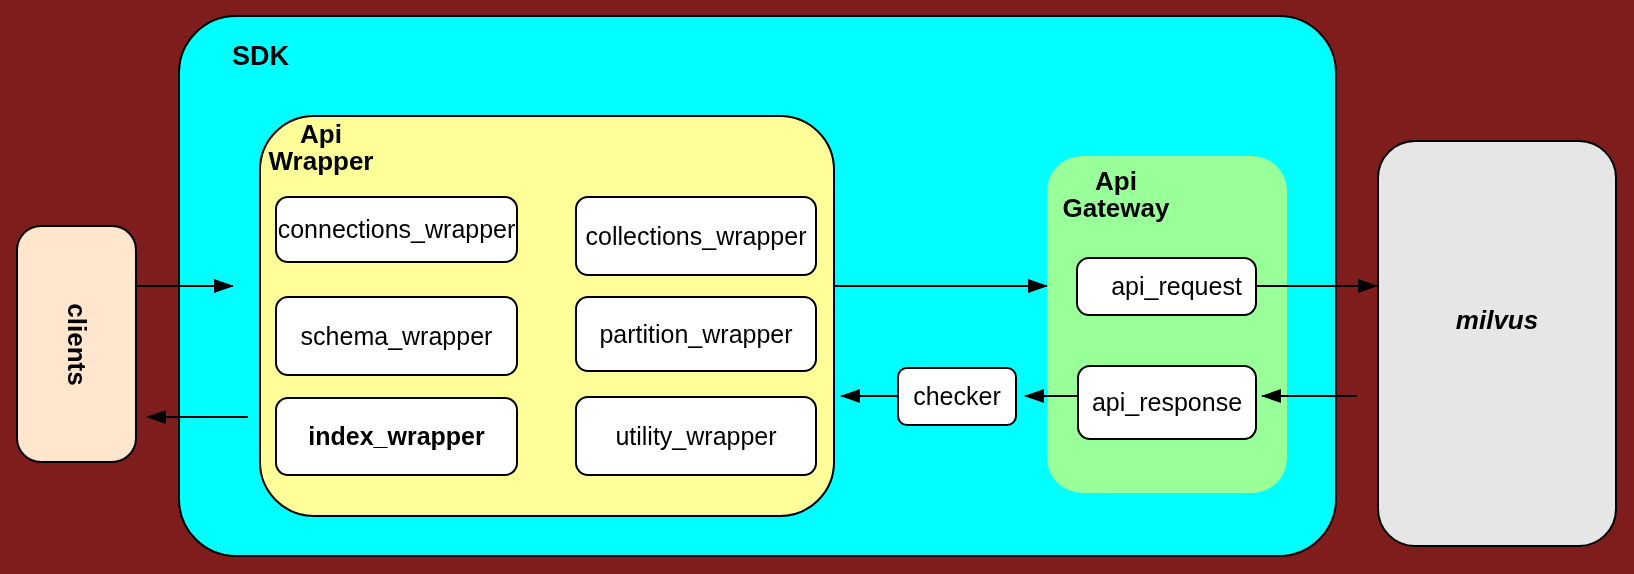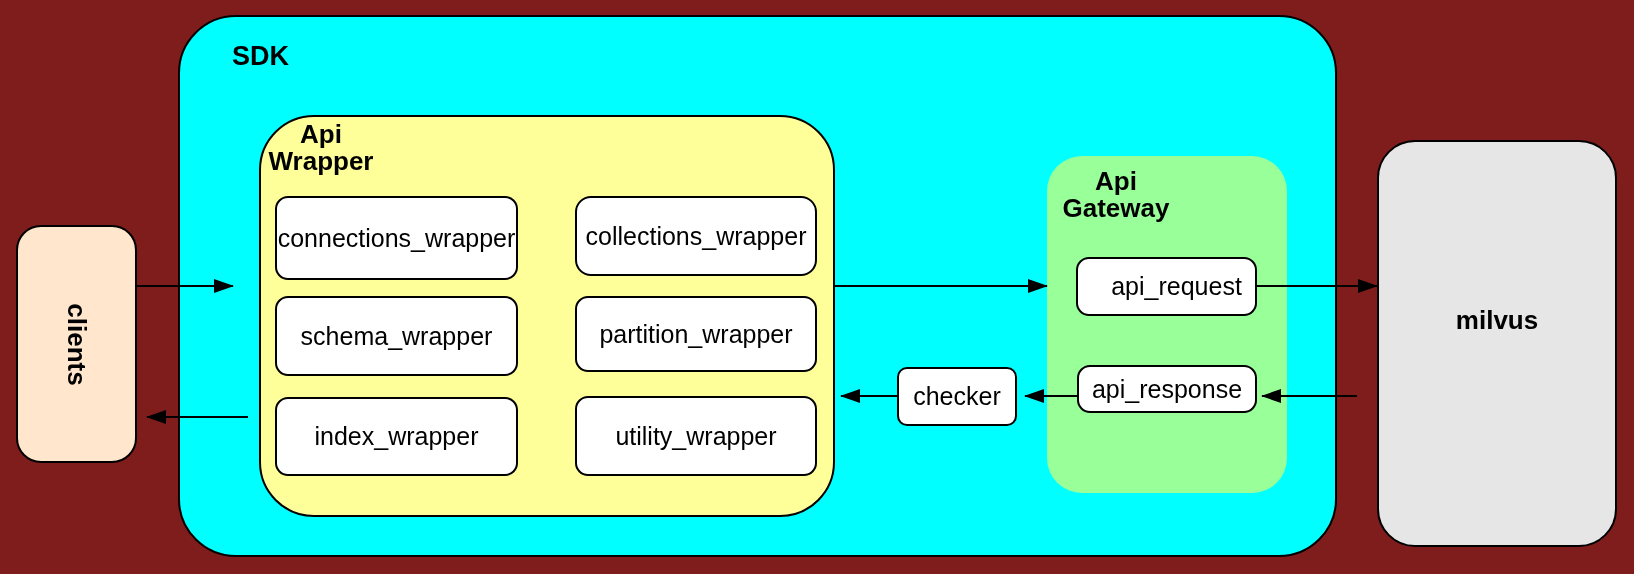--- a/index.html
+++ b/index.html
@@ -19,36 +19,36 @@
 
   .wrapper{left:259px;top:115px;width:576px;height:402px;border-radius:55px;background:#FFFF99;}
   .wrapper-label{position:absolute;left:0px;top:4px;width:120px;text-align:center;
     font-weight:bold;font-size:26px;line-height:1.05;white-space:pre-line;}
 
   .gateway{left:1047px;top:156px;width:240px;height:337px;border-radius:35px;background:#99FF99;}
   .gateway-label{position:absolute;left:9px;top:12px;width:120px;text-align:center;
     font-weight:bold;font-size:26px;line-height:1.05;white-space:pre-line;}
 
   .milvus{left:1377px;top:140px;width:240px;height:407px;border-radius:38px;background:#E6E6E6;
-    display:flex;align-items:center;justify-content:center;padding-bottom:47px;}
+    display:flex;align-items:center;justify-content:center;padding-bottom:47px;font-style:italic;}
   .milvus-label{font-weight:bold;font-size:26px;}
 
   .node{position:absolute;box-sizing:border-box;border:2px solid #000;border-radius:13px;
     background:#fff;display:flex;align-items:center;justify-content:center;
     font-size:25px;white-space:nowrap;}
-  .w0{left:275px;top:196px;width:243px;height:84px;}
-  .w1{left:575px;top:196px;width:242px;height:80px;border-radius:16px;}
+  .w0{left:275px;top:196px;width:243px;height:67px;}
+  .w1{left:575px;top:196px;width:242px;height:80px;}
   .w2{left:275px;top:296px;width:243px;height:80px;}
   .w3{left:575px;top:296px;width:242px;height:76px;}
-  .w4{left:275px;top:397px;width:243px;height:79px;}
+  .w4{left:275px;top:397px;width:243px;height:79px;font-weight:bold;}
   .w5{left:575px;top:396px;width:242px;height:80px;}
 
   .checker{left:897px;top:367px;width:120px;height:59px;border-radius:10px;}
   .req{left:1076px;top:257px;width:181px;height:59px;padding-left:20px;}
-  .resp{left:1077px;top:365px;width:180px;height:48px;}
+  .resp{left:1077px;top:365px;width:180px;height:75px;}
 
   .arrows{position:absolute;left:0;top:0;pointer-events:none;}
   .arrows line{stroke:#000;stroke-width:2;}
 </style>
 </head>
 <body>
 
 <div class="canvas">
 
   <div class="box stroked sdk">

